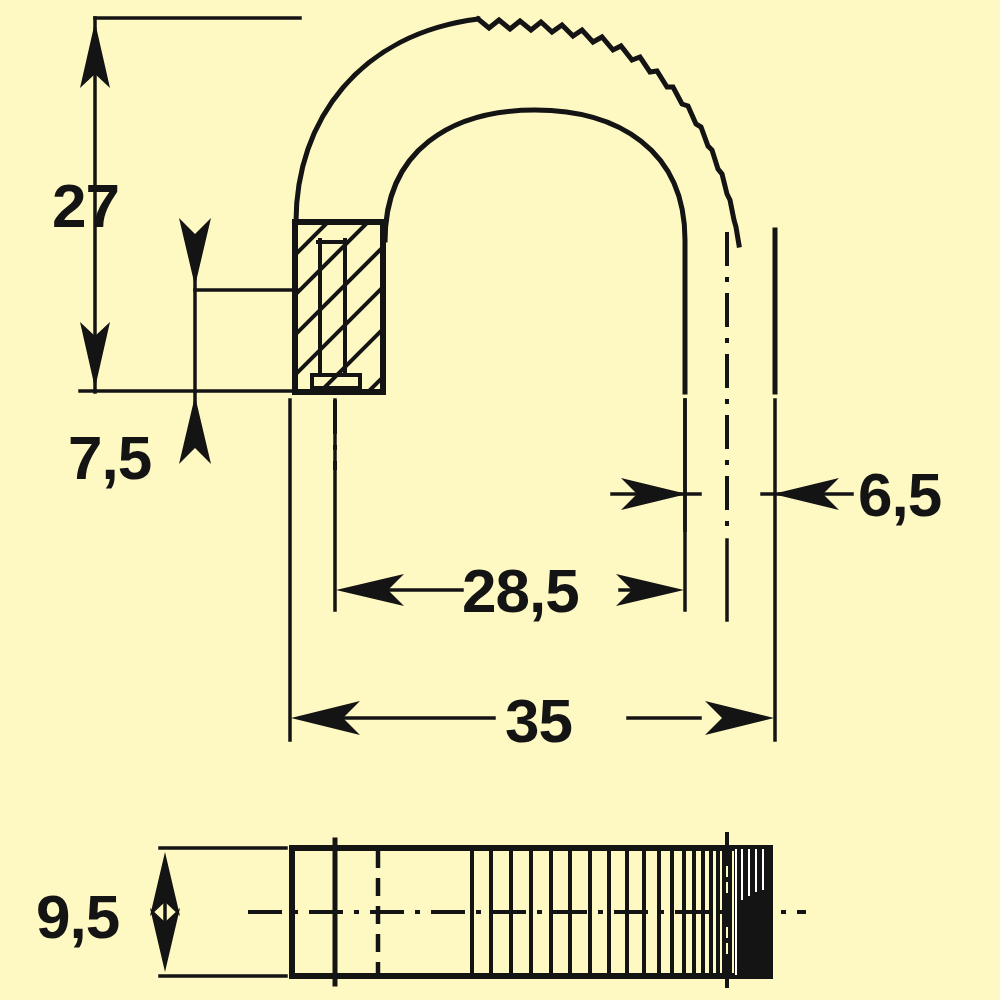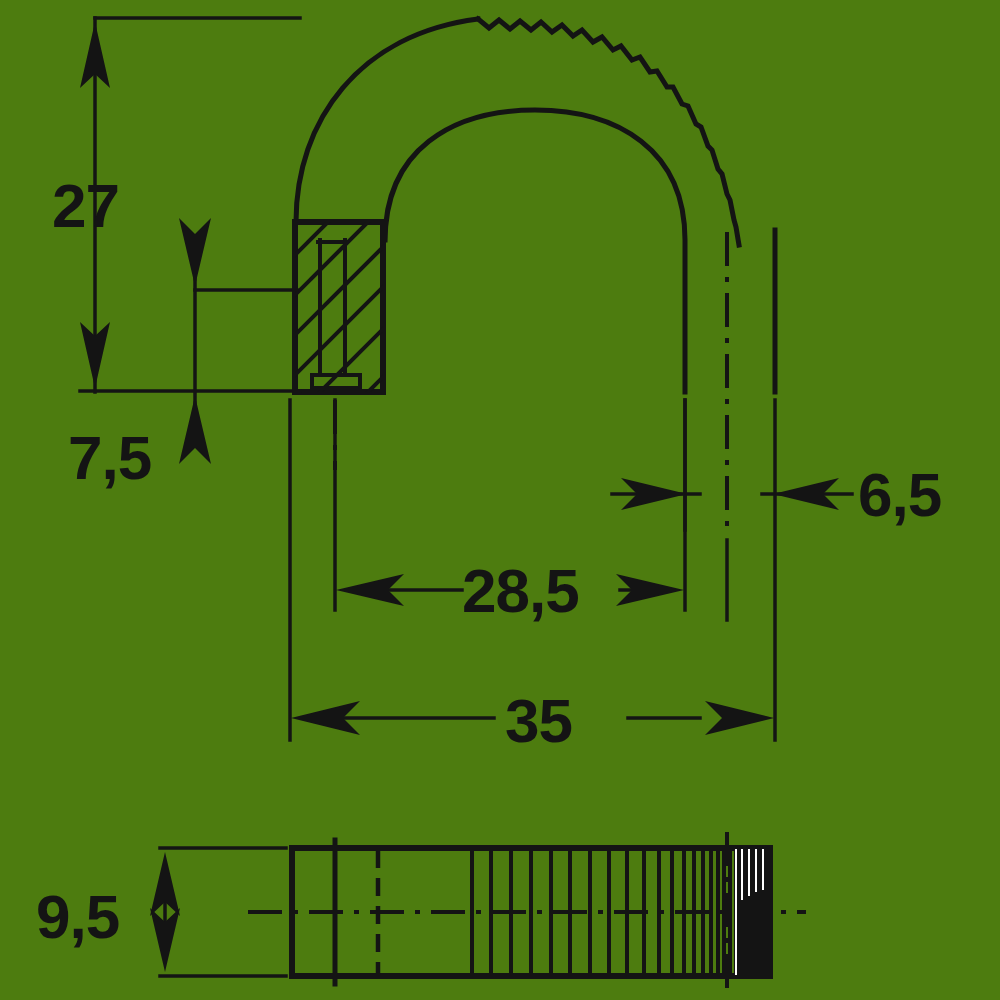--- a/index.html
+++ b/index.html
@@ -10,21 +10,21 @@
   body {
     width: 1000px;
     height: 1000px;
     font-family: "Liberation Sans", sans-serif;
     overflow: hidden;
   }
   #drawing-root {
     position: relative;
     width: 1000px;
     height: 1000px;
-    background: #4d7c0f;
+    background: #fef9c3;
   }
   svg#tech-drawing {
     display: block;
     width: 1000px;
     height: 1000px;
   }
   .dim-text {
     font-family: "Liberation Sans", sans-serif;
     font-weight: bold;
     font-size: 62px;

